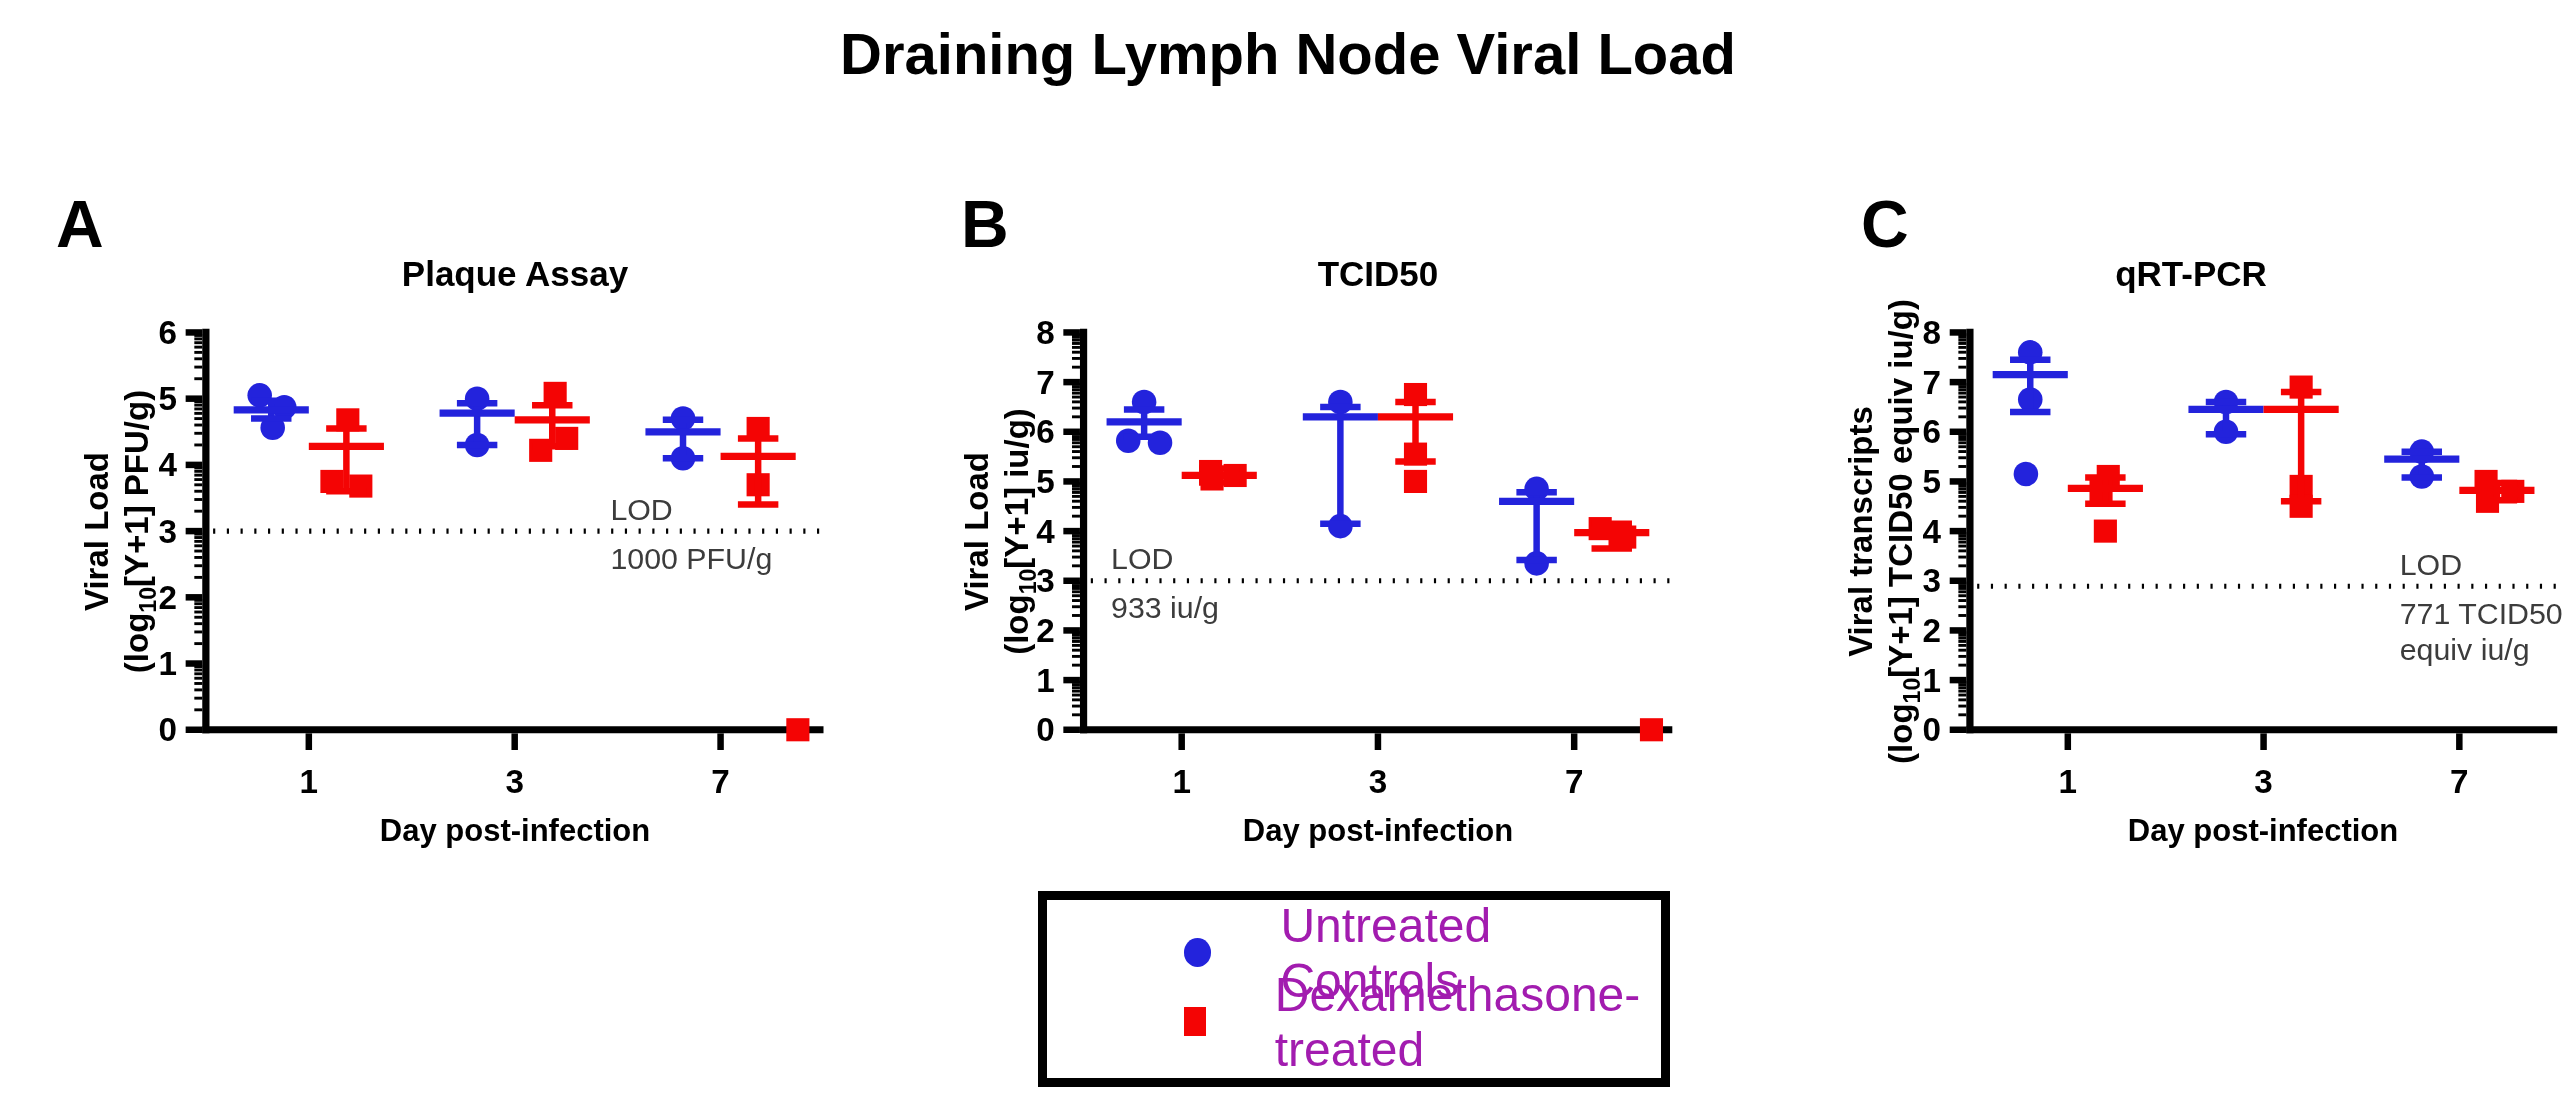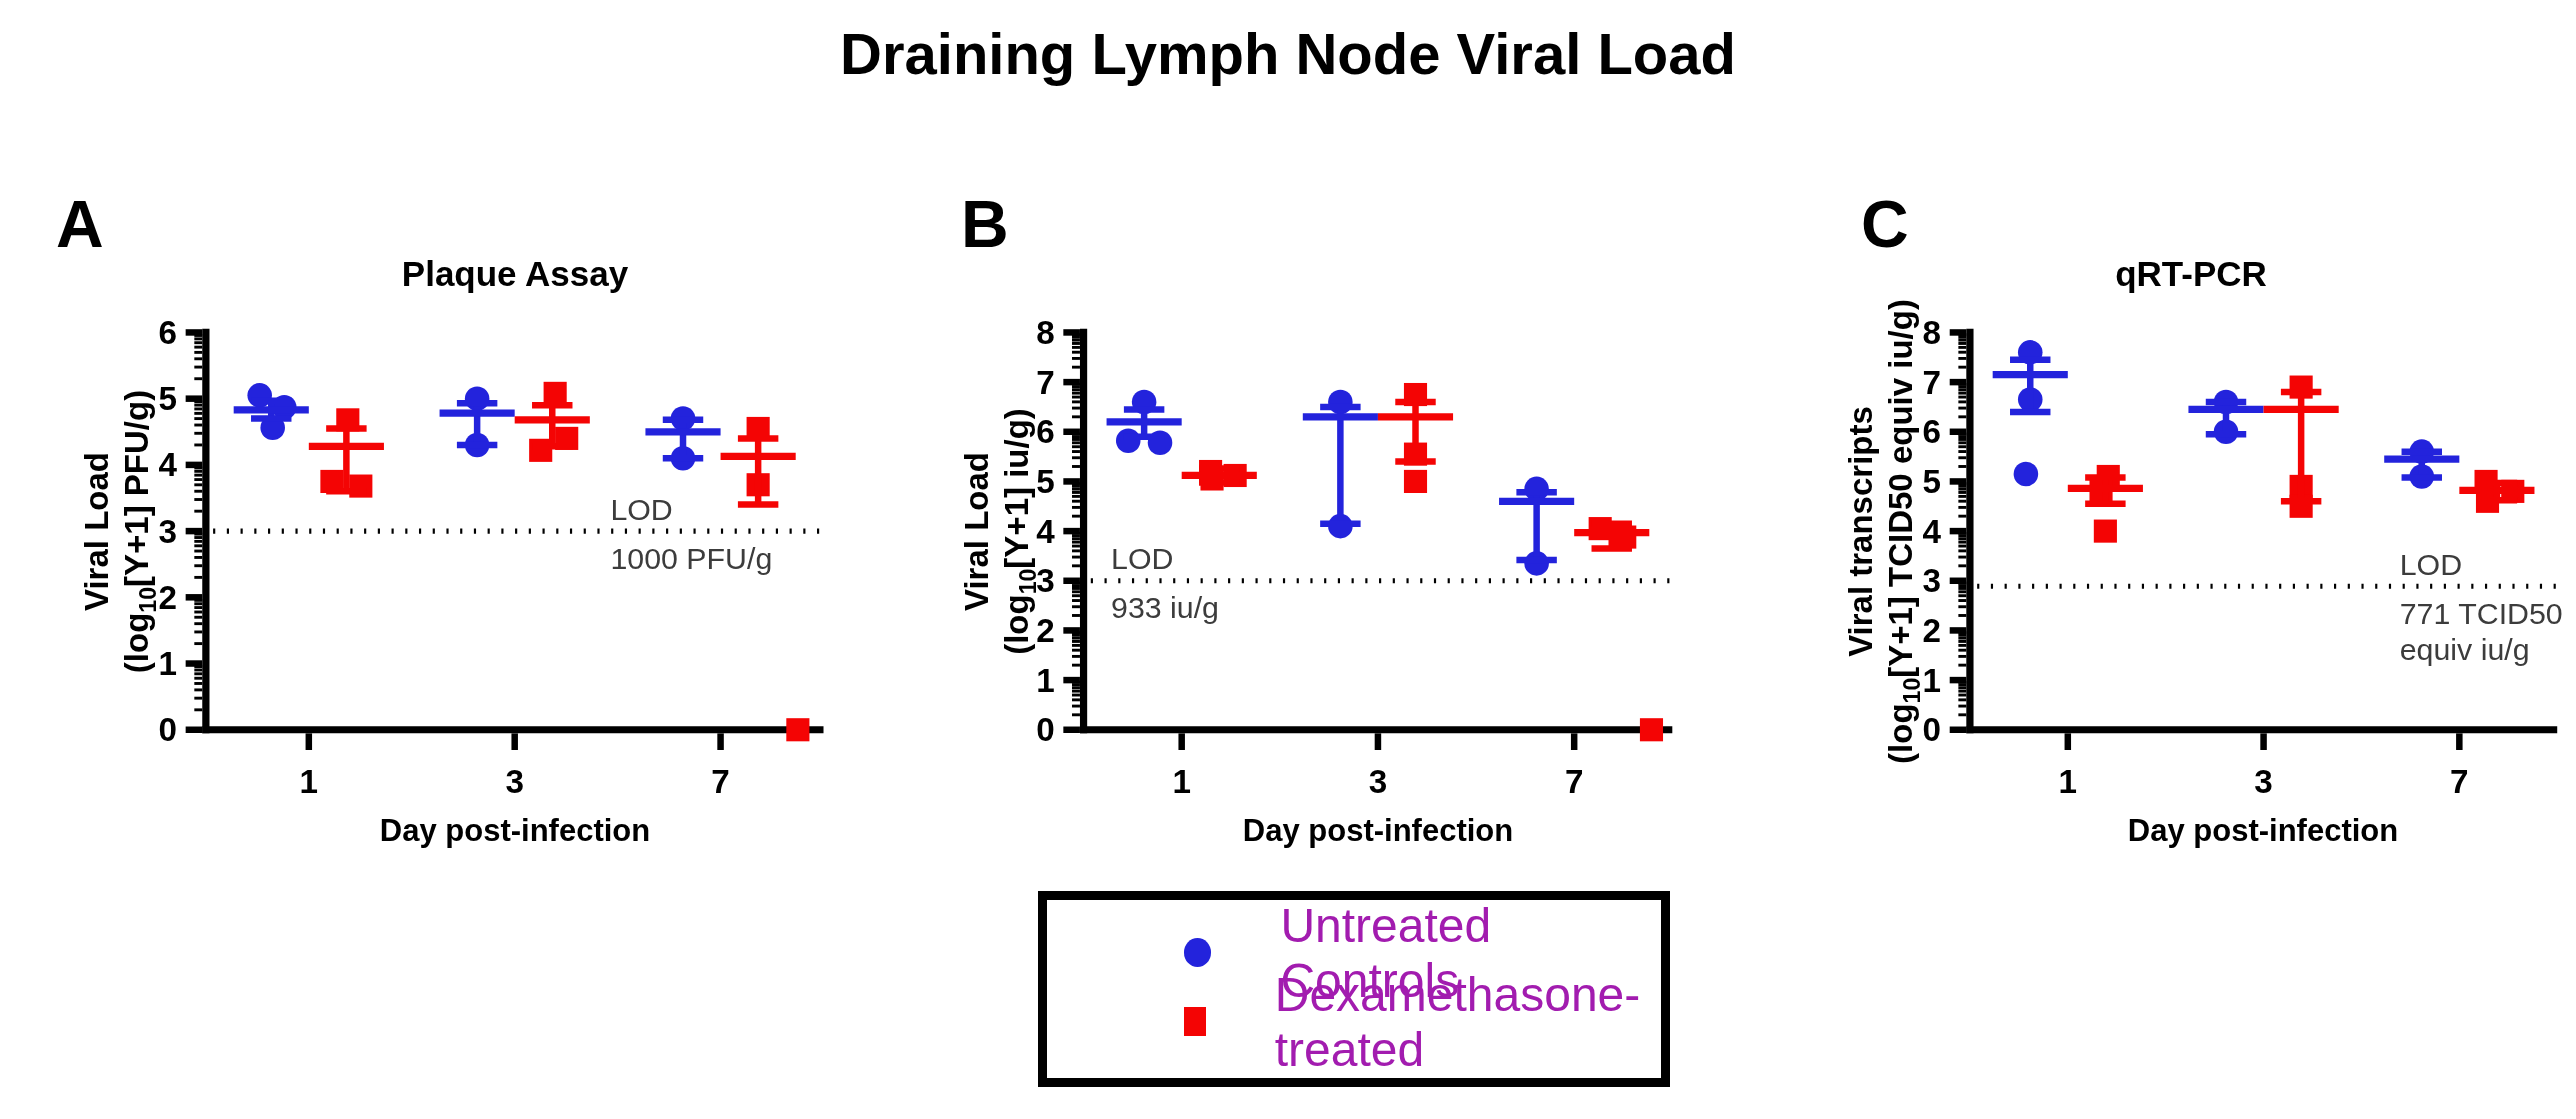--- a/index.html
+++ b/index.html
@@ -28,20 +28,21 @@
 
 <div id="canvas">
 
   <div class="figure-title">Draining Lymph Node Viral Load</div>
 
   <div class="panel-letter" style="left:56px">A</div>
   <div class="panel-letter" style="left:961px">B</div>
   <div class="panel-letter" style="left:1861px">C</div>
 
   <div class="panel-title" style="left:262px">Plaque Assay</div>
+  <div class="panel-title" style="left:1125px">TCID50</div>
   <div class="panel-title" style="left:1938px">qRT-PCR</div>
 
   <div class="ylabel" style="left:-159px;top:488px">
       <div>Viral Load</div>
       <div>(log<sub>10</sub>[Y+1] PFU/g)</div>
     </div>
   <div class="ylabel" style="left:721px;top:488px">
       <div>Viral Load</div>
       <div>(log<sub>10</sub>[Y+1] iu/g)</div>
     </div>

